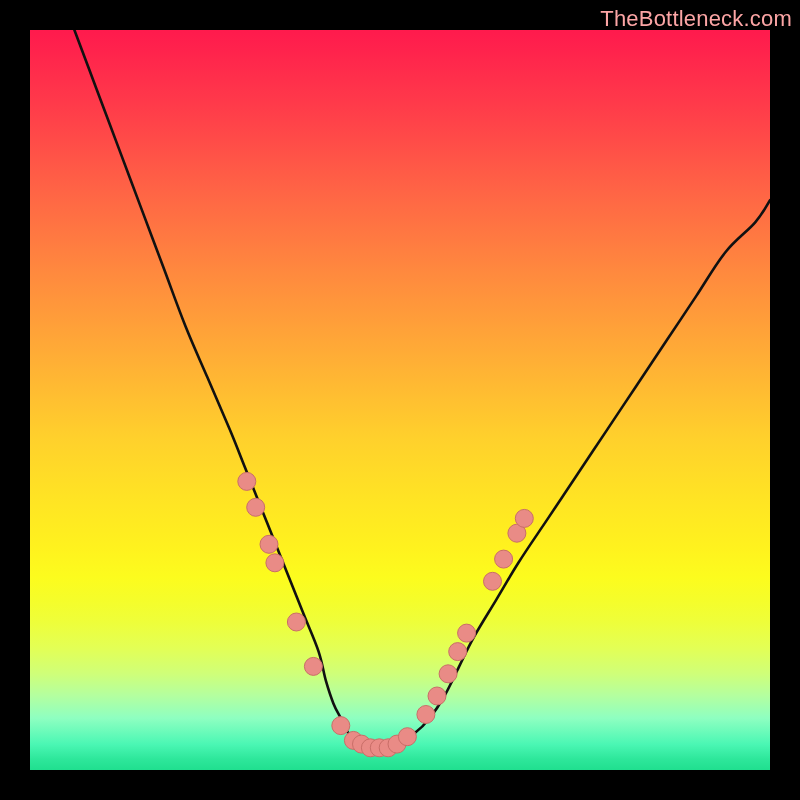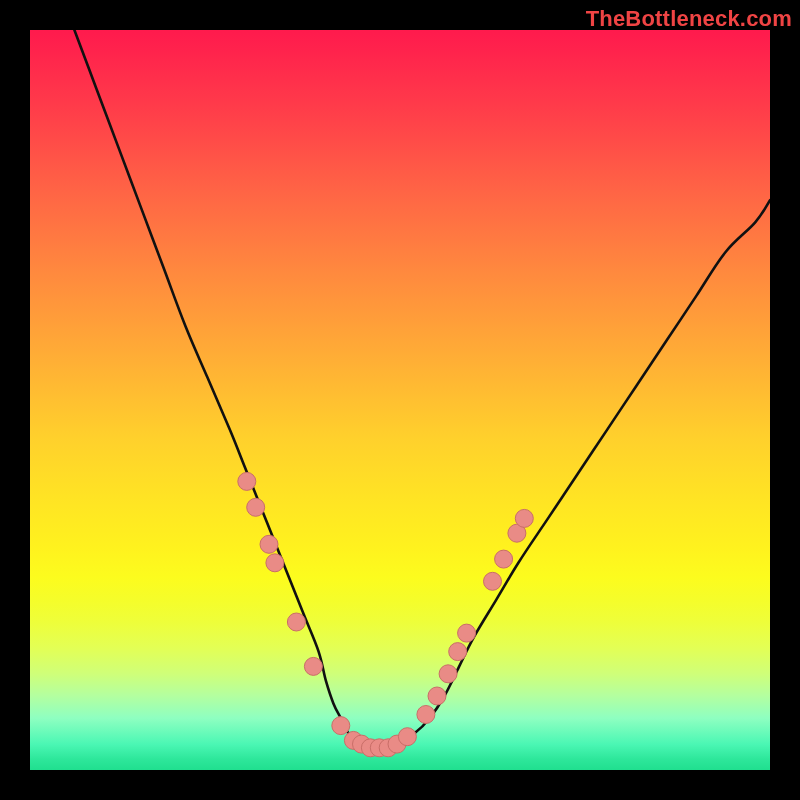--- a/index.html
+++ b/index.html
@@ -42,23 +42,23 @@
       #8effc1 93%,
       #4bf7b4 96.5%,
       #2ee79b 98.5%,
       #20df8f 100%
     );
   }
   .watermark {
     position: absolute;
     top: 6px;
     right: 8px;
-    color: #ef4444;
+    color: #fca5a5;
     font-size: 22px;
-    font-weight: 700;
+    font-weight: 400;
     letter-spacing: 0.2px;
     user-select: none;
     z-index: 10;
   }
   svg.overlay {
     position: absolute;
     left: 0;
     top: 0;
     width: 740px;
     height: 740px;

